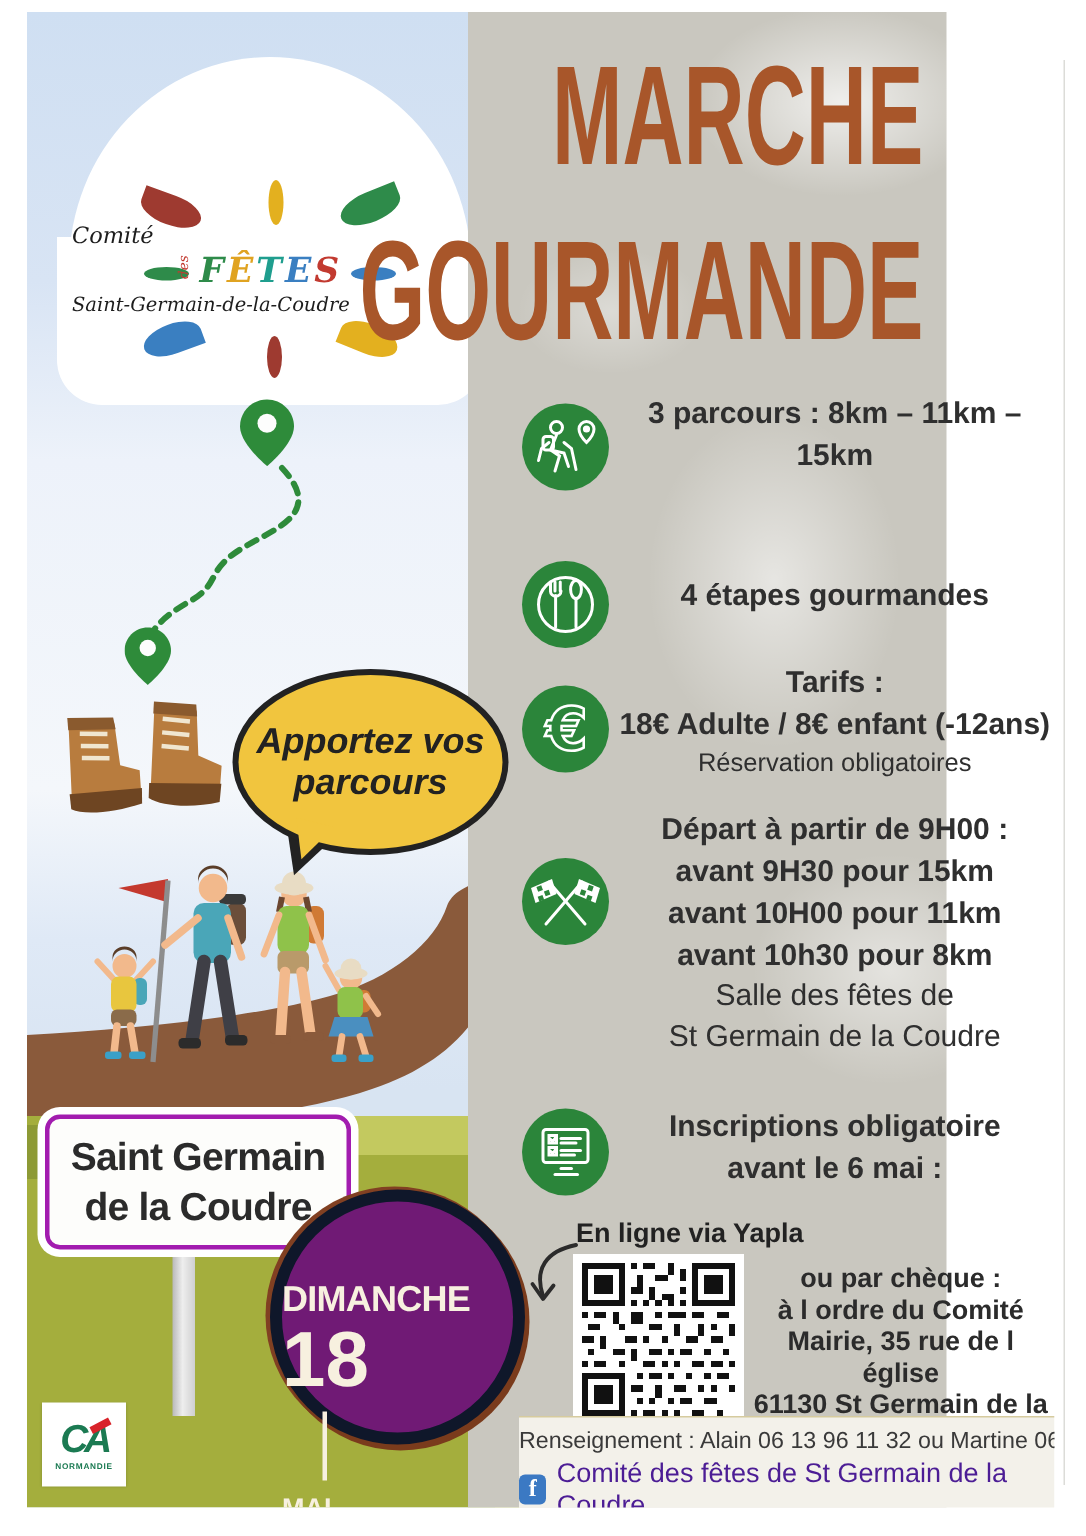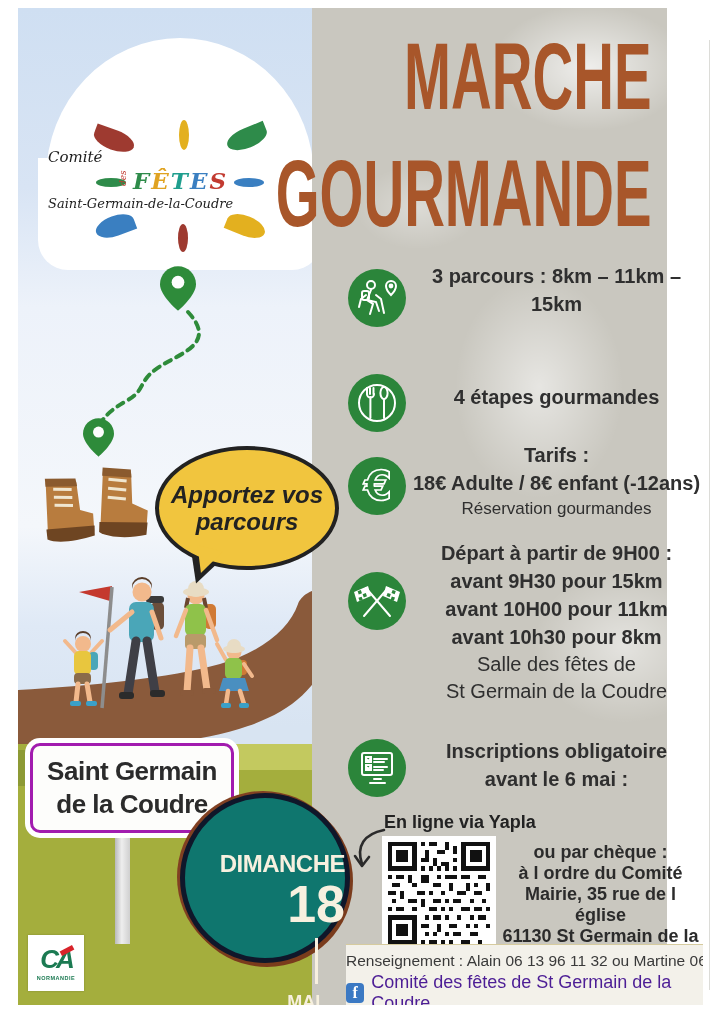--- a/index.html
+++ b/index.html
@@ -64,23 +64,23 @@
     border-radius:0 50% 50% 0/0 100% 100% 0;}
 
   .sign{position:absolute;left:12px;top:735px;width:198px;height:84px;background:#fdfdfb;
     border:3px solid #a21caf;border-radius:10px;box-shadow:0 0 0 5px #fff;z-index:7;
     display:flex;flex-direction:column;align-items:center;justify-content:center;}
   .sign-line{font-weight:bold;font-size:26px;color:#2b2b2b;line-height:33px;letter-spacing:-0.5px;}
   .sign-pole{position:absolute;left:97px;top:824px;width:15px;height:112px;z-index:6;
     background:linear-gradient(90deg,#b9b9b9,#eeeeee 45%,#cfcfcf);border-radius:3px 3px 0 0;}
 
   .date-badge{position:absolute;left:162px;top:785px;width:170px;height:170px;border-radius:50%;
-    background:#0f766e;border:5px solid #0f172a;box-sizing:border-box;z-index:8;
+    background:#701a75;border:8px solid #0f172a;box-sizing:border-box;z-index:8;
     box-shadow:2px 3px 0 1px #7a3b1c, -2px -1px 0 1px #814022;
-    display:flex;flex-direction:column;align-items:flex-end;color:#f7f0df;}
+    display:flex;flex-direction:column;align-items:flex-start;color:#f7f0df;}
   .date-day-name{margin-top:52px;font-weight:bold;font-size:24px;letter-spacing:-0.5px;}
   .date-row{display:flex;align-items:center;gap:8px;margin-top:0px;flex-direction:column;}
   .date-day{font-weight:bold;font-size:52px;line-height:52px;}
   .date-sep{width:3px;height:46px;background:#f7f0df;}
   .date-col{display:flex;flex-direction:column;line-height:20px;}
   .date-month{font-weight:bold;font-size:18px;}
   .date-year{font-weight:bold;font-size:26px;line-height:26px;}
 
   .ca-logo{position:absolute;left:10px;top:927px;width:56px;height:56px;background:#fff;z-index:7;
     display:flex;flex-direction:column;align-items:center;justify-content:center;box-shadow:0 0 2px rgba(0,0,0,.2);}
@@ -88,21 +88,21 @@
     letter-spacing:-3px;line-height:26px;}
   .ca-slash{position:absolute;right:-2px;top:2px;width:14px;height:5px;background:#d8232a;
     transform:rotate(-28deg);}
   .ca-region{font-size:5.5px;font-weight:bold;color:#1b7a52;letter-spacing:0.5px;margin-top:3px;}
 
   
   .right-col{position:absolute;left:294px;top:0;width:319px;height:997px;background:#c9c7bf;
     background-image:radial-gradient(ellipse 140px 90px at 78% 6%,rgba(255,255,255,.7),transparent 70%),
       radial-gradient(ellipse 120px 160px at 64% 38%,rgba(255,255,255,.55),transparent 70%),
       radial-gradient(ellipse 130px 110px at 88% 64%,rgba(255,255,255,.5),transparent 70%),
-      radial-gradient(ellipse 90px 60px at 30% 20%,rgba(255,255,255,.35),transparent 70%);padding-left:36px;}
+      radial-gradient(ellipse 90px 60px at 30% 20%,rgba(255,255,255,.35),transparent 70%);}
   .title-line{position:absolute;right:15px;color:#a8562a;font-weight:bold;font-size:94px;
     line-height:94px;transform:scaleX(0.6);transform-origin:right center;white-space:nowrap;}
   .title-1{top:22px;}
   .title-2{top:139px;}
 
   .icon-circle{position:absolute;left:36px;width:58px;height:58px;border-radius:50%;background:#2b853a;}
   .ic1{top:261px}.ic2{top:366px}.ic3{top:449px}.ic4{top:564px}.ic5{top:731px}
 
   .rtext{position:absolute;left:98px;width:293px;text-align:center;color:#2f2f2f;white-space:nowrap;}
   .b20{font-weight:bold;font-size:20px;line-height:28px;}
@@ -351,21 +351,21 @@
       <div class="rtext t-parcours">
         <div class="b20">3 parcours : 8km – 11km –</div>
         <div class="b20">15km</div>
       </div>
       <div class="rtext t-etapes">
         <div class="b20">4 étapes gourmandes</div>
       </div>
       <div class="rtext t-tarifs">
         <div class="b20">Tarifs :</div>
         <div class="b20">18€ Adulte / 8€ enfant (-12ans)</div>
-        <div class="r17 note">Réservation gourmandes</div>
+        <div class="r17 note">Réservation obligatoires</div>
       </div>
       <div class="rtext t-depart">
         <div class="b20">Départ  à partir de 9H00 :</div>
         <div class="b20">avant 9H30 pour 15km</div>
         <div class="b20">avant 10H00 pour 11km</div>
         <div class="b20">avant 10h30 pour 8km</div>
         <div class="r20">Salle des fêtes de</div>
         <div class="r20">St Germain de la Coudre</div>
       </div>
       <div class="rtext t-inscriptions">

